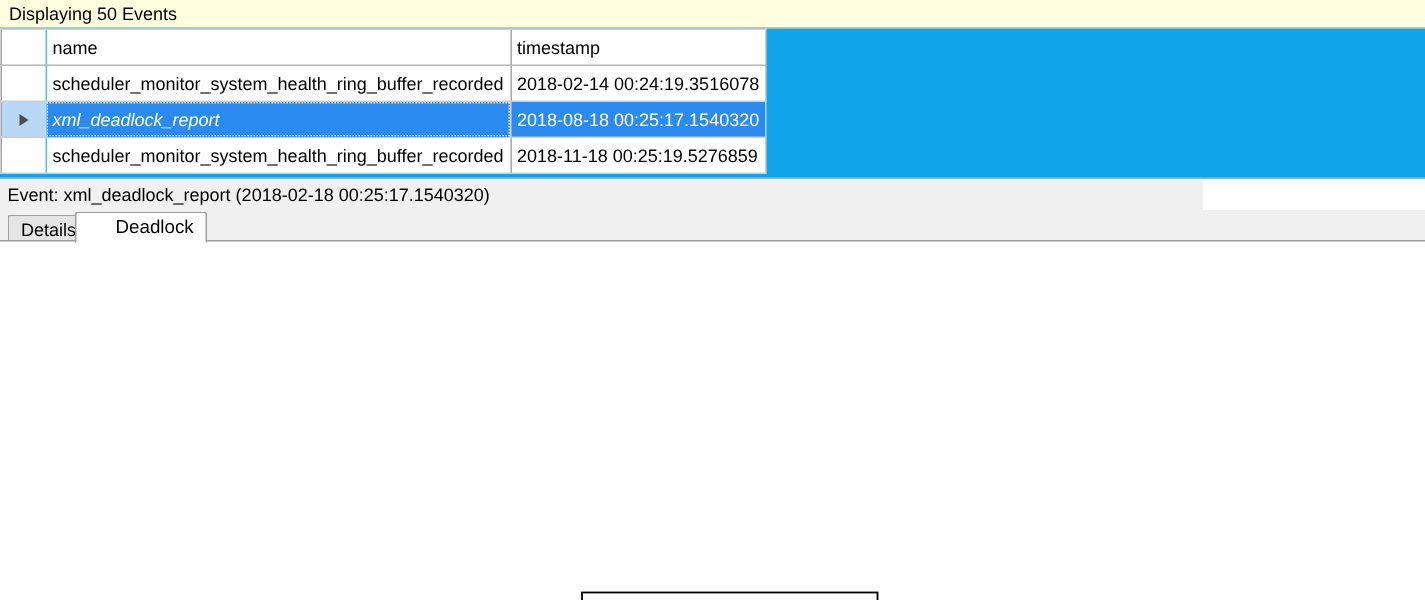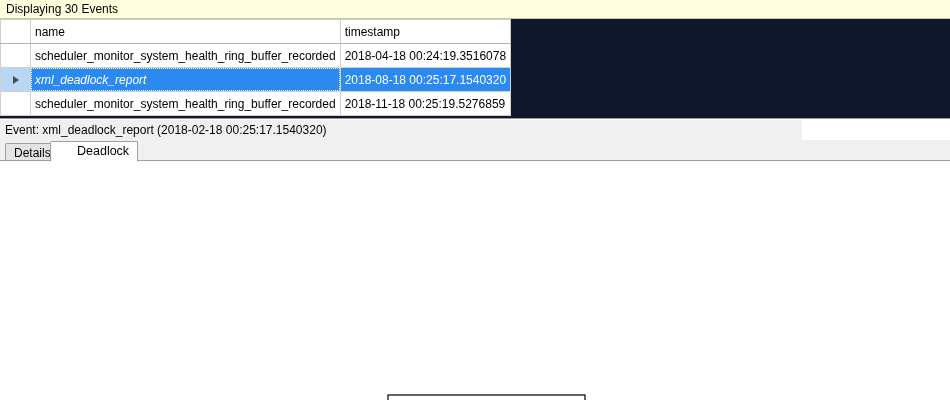--- a/index.html
+++ b/index.html
@@ -14,21 +14,21 @@
   .banner{
     position:absolute;left:0;top:0;width:950px;height:19px;
     background:#ffffe0;border-bottom:1px solid #c8c8a0;
     display:flex;align-items:center;
     padding-left:6px;box-sizing:border-box;font-size:12px;
   }
 
   
   .grid{
     position:absolute;left:0;top:19px;width:950px;height:100px;
-    background:#0f172a;border-bottom:1px solid #9a9a9a;box-sizing:border-box;
+    background:#0ea5e9;border-bottom:1px solid #9a9a9a;box-sizing:border-box;
   }
   .grid-table{border-collapse:collapse;table-layout:fixed;}
   .grid-table td,.grid-table th{
     border:1px solid #d0d0d0;
     height:24px;box-sizing:border-box;
     font-weight:normal;font-size:12px;
     padding:0 4px;white-space:nowrap;overflow:hidden;
     background:#ffffff;text-align:left;vertical-align:middle;
   }
   .col-h{width:30px;}
@@ -84,37 +84,37 @@
   .node-text{font-family:"Liberation Sans", sans-serif;font-size:8.5px;fill:#000;}
   .edge-label{font-family:"Liberation Sans", sans-serif;font-size:10.5px;fill:#000;font-weight:bold;}
   .box-title{font-family:"Liberation Sans", sans-serif;font-size:9px;fill:#000;}
 </style>
 </head>
 <body>
 
 <div class="app">
 
   <div class="banner">
-    <span>Displaying 30 Events</span>
+    <span>Displaying 50 Events</span>
   </div>
 
   <div class="grid">
     <table class="grid-table">
       <thead>
         <tr>
           <th class="hdr col-h"></th>
           <th class="hdr col-name">name</th>
           <th class="hdr col-ts">timestamp</th>
         </tr>
       </thead>
       <tbody>
         <tr>
           <td class="rowhdr col-h"></td>
           <td class="col-name">scheduler_monitor_system_health_ring_buffer_recorded</td>
-          <td class="col-ts">2018-04-18 00:24:19.3516078</td>
+          <td class="col-ts">2018-02-14 00:24:19.3516078</td>
         </tr>
         <tr class="selected">
           <td class="rowhdr col-h">
             <span class="tri"></span>
           </td>
           <td class="col-name sel-cell">xml_deadlock_report</td>
           <td class="col-ts">2018-08-18 00:25:17.1540320</td>
         </tr>
         <tr>
           <td class="rowhdr col-h"></td>

